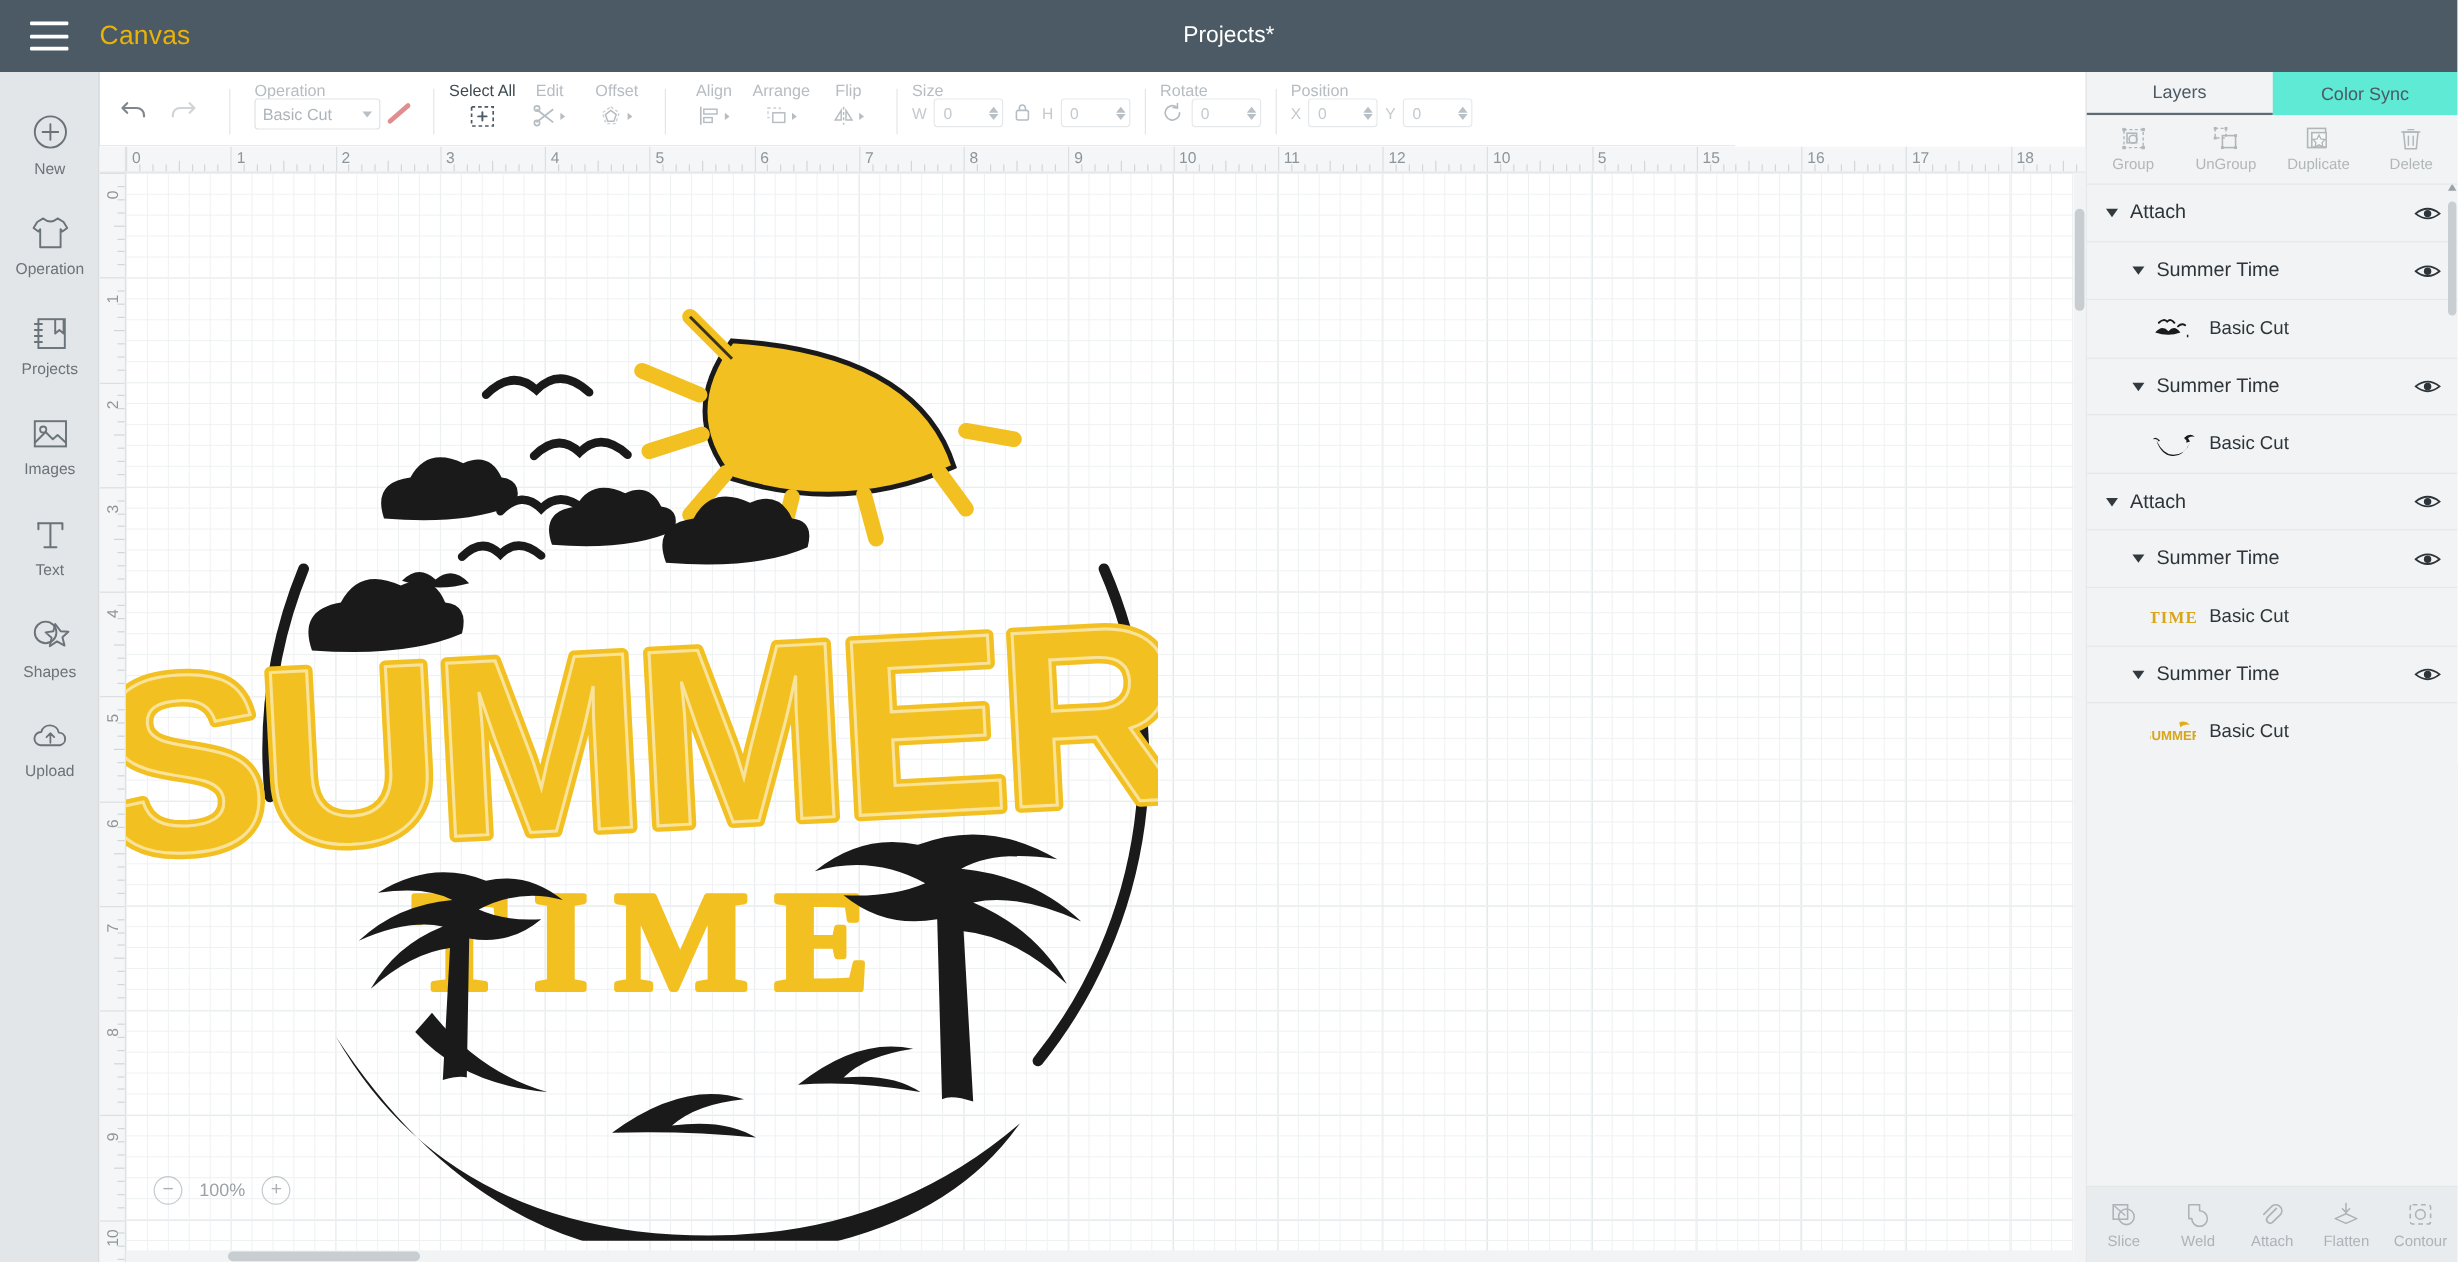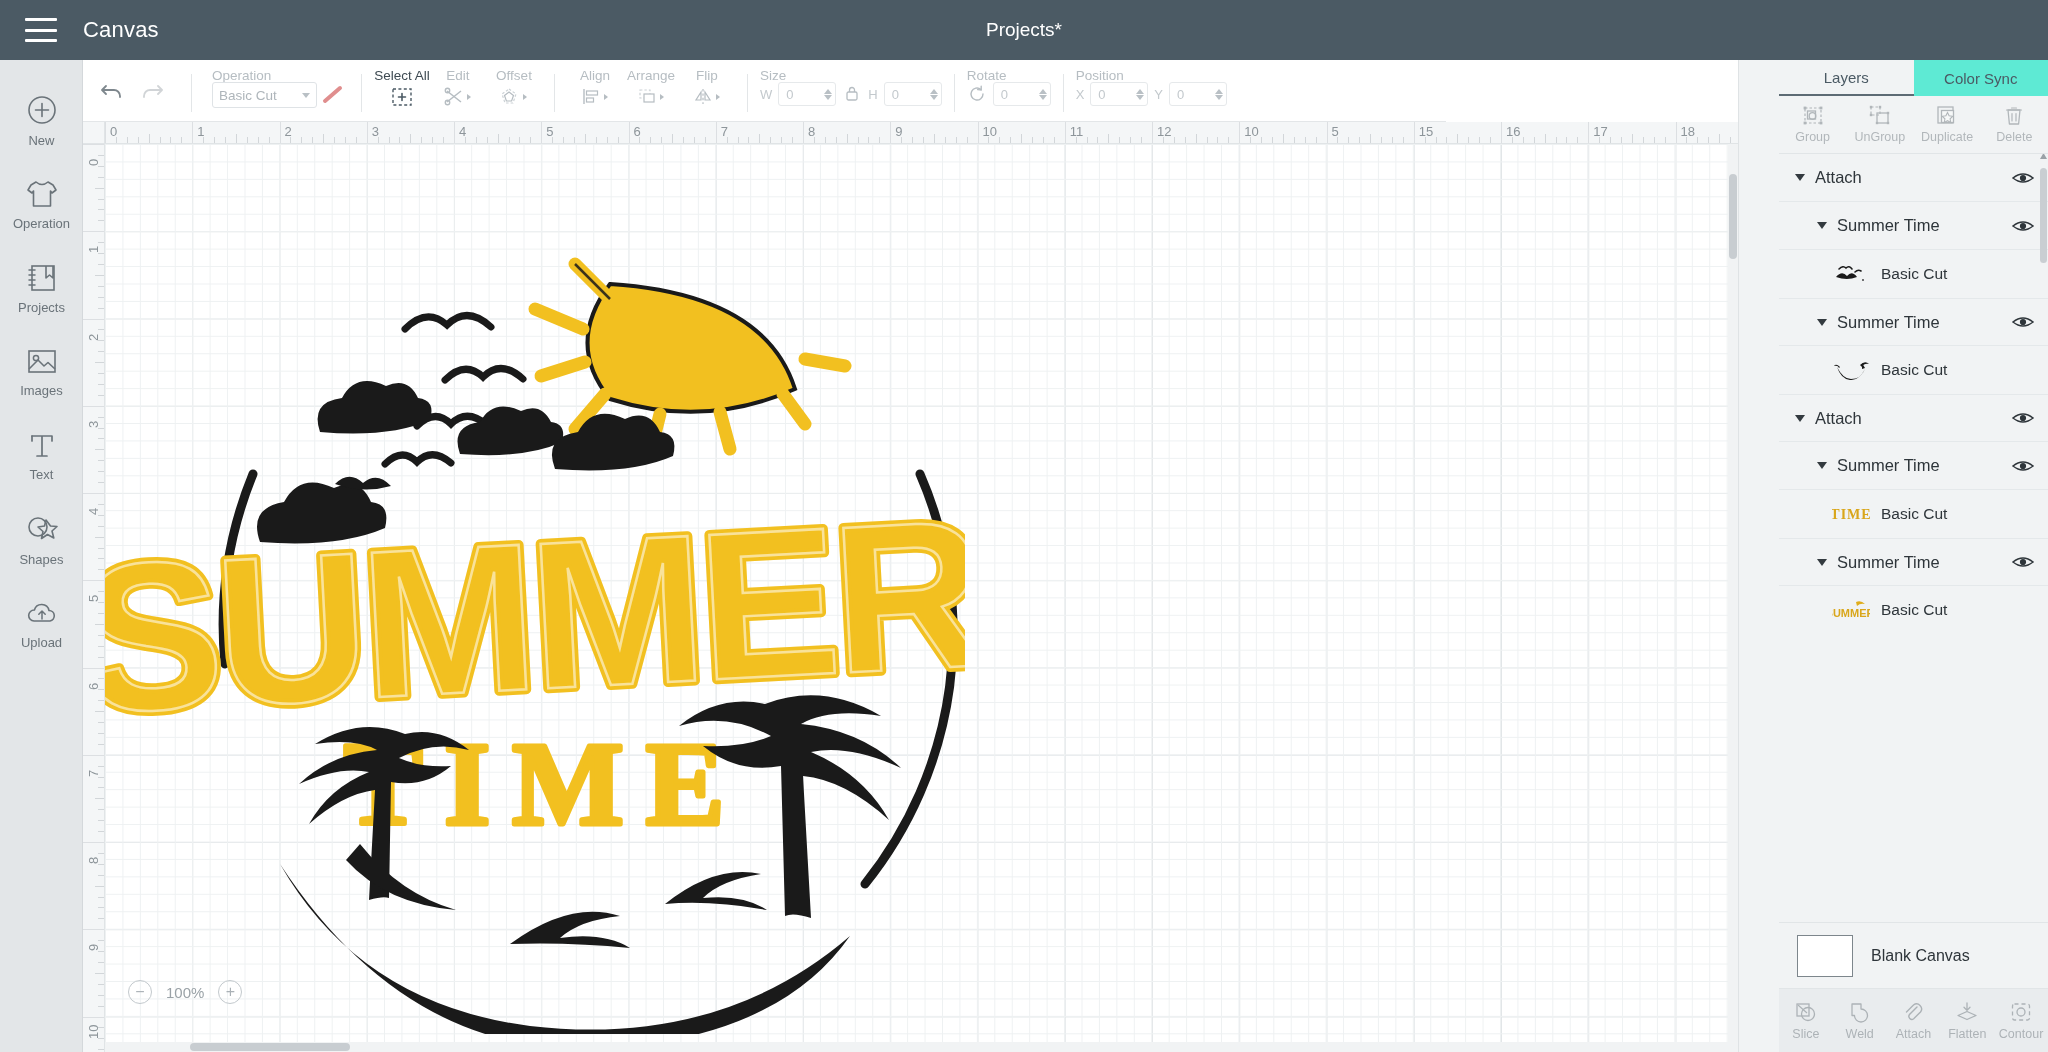--- a/index.html
+++ b/index.html
@@ -20,21 +20,21 @@
     display: flex; align-items: center;
     color: #ffffff;
   }
   .hamburger {
     width: 32px; height: 24px;
     margin-left: 25px; margin-right: 26px;
     display: flex; flex-direction: column; justify-content: space-between;
     cursor: pointer;
   }
   .hamburger span { display: block; height: 3px; background: #ffffff; border-radius: 1px; }
-  .app-title { font-size: 22px; color: #ffffff; letter-spacing: .2px; }
+  .app-title { font-size: 22px; color: #eab308; letter-spacing: .2px; }
   .doc-title {
     position: absolute; left: 0; right: 0; top: 0;
     height: 60px; line-height: 60px;
     text-align: center; font-size: 19px; color: #ffffff;
     pointer-events: none;
   }
   .topbar-right {
     position: absolute; right: 0; top: 0; height: 60px;
     display: flex; align-items: center; gap: 0;
   }
@@ -169,21 +169,21 @@
     width: 24px; height: 24px; border-radius: 50%; border: 1.5px solid #c3c9cd;
     display: flex; align-items: center; justify-content: center;
     color: #aab1b6; font-size: 16px; line-height: 1; cursor: pointer; background: transparent;
   }
   .zlbl { font-size: 15px; color: #9aa2a7; }
 
   
   .rightpanel {
     position: absolute; top: 60px; right: 0; width: 310px; height: 992px;
     background: #f1f3f4; border-left: 1px solid #dfe3e5;
-    display: flex; flex-direction: column; padding-left: 40px;
+    display: flex; flex-direction: column;
   }
   .tabs { display: flex; height: 36px; background: #e9ecee; }
   .tab {
     flex: 1; display: flex; align-items: center; justify-content: center;
     font-size: 15px; color: #4b5a64; cursor: pointer; background: #5eead4;
   }
   .tab.active { background: #f1f3f4; border-bottom: 2px solid #5d6b74; }
   .lp-actions {
     display: flex; height: 58px; align-items: center;
     border-bottom: 1px solid #e1e5e7; background: #f1f3f4;
@@ -1039,24 +1039,20 @@
       <div class="lp-vscroll">
         <span class="arrow">
           <svg width="9" height="9" viewBox="0 0 9 9">
               <path d="M4.5 1 L8 7 H1 Z" fill="#9aa2a7"></path>
             </svg>
         </span>
         <div class="thumb" style="top:14px;"></div>
       </div>
     </div>
 
-    <div class="canvasrow">
-      <div class="canvasswatch"></div>
-      <div class="lbl">Blank Canvas</div>
-    </div>
 
     <div class="bottomtools">
       <div class="bt">
         <span>
           <svg width="24" height="22" viewBox="0 0 24 22">
             <rect x="3" y="3" width="12" height="12" fill="none" stroke="#5a646b" stroke-width="1.3"></rect>
             <circle cx="14" cy="13" r="6.5" fill="none" stroke="#5a646b" stroke-width="1.3"></circle>
             <path d="M4 4 L13 12" stroke="#5a646b" stroke-width="1.1"></path>
           </svg>
         </span>

